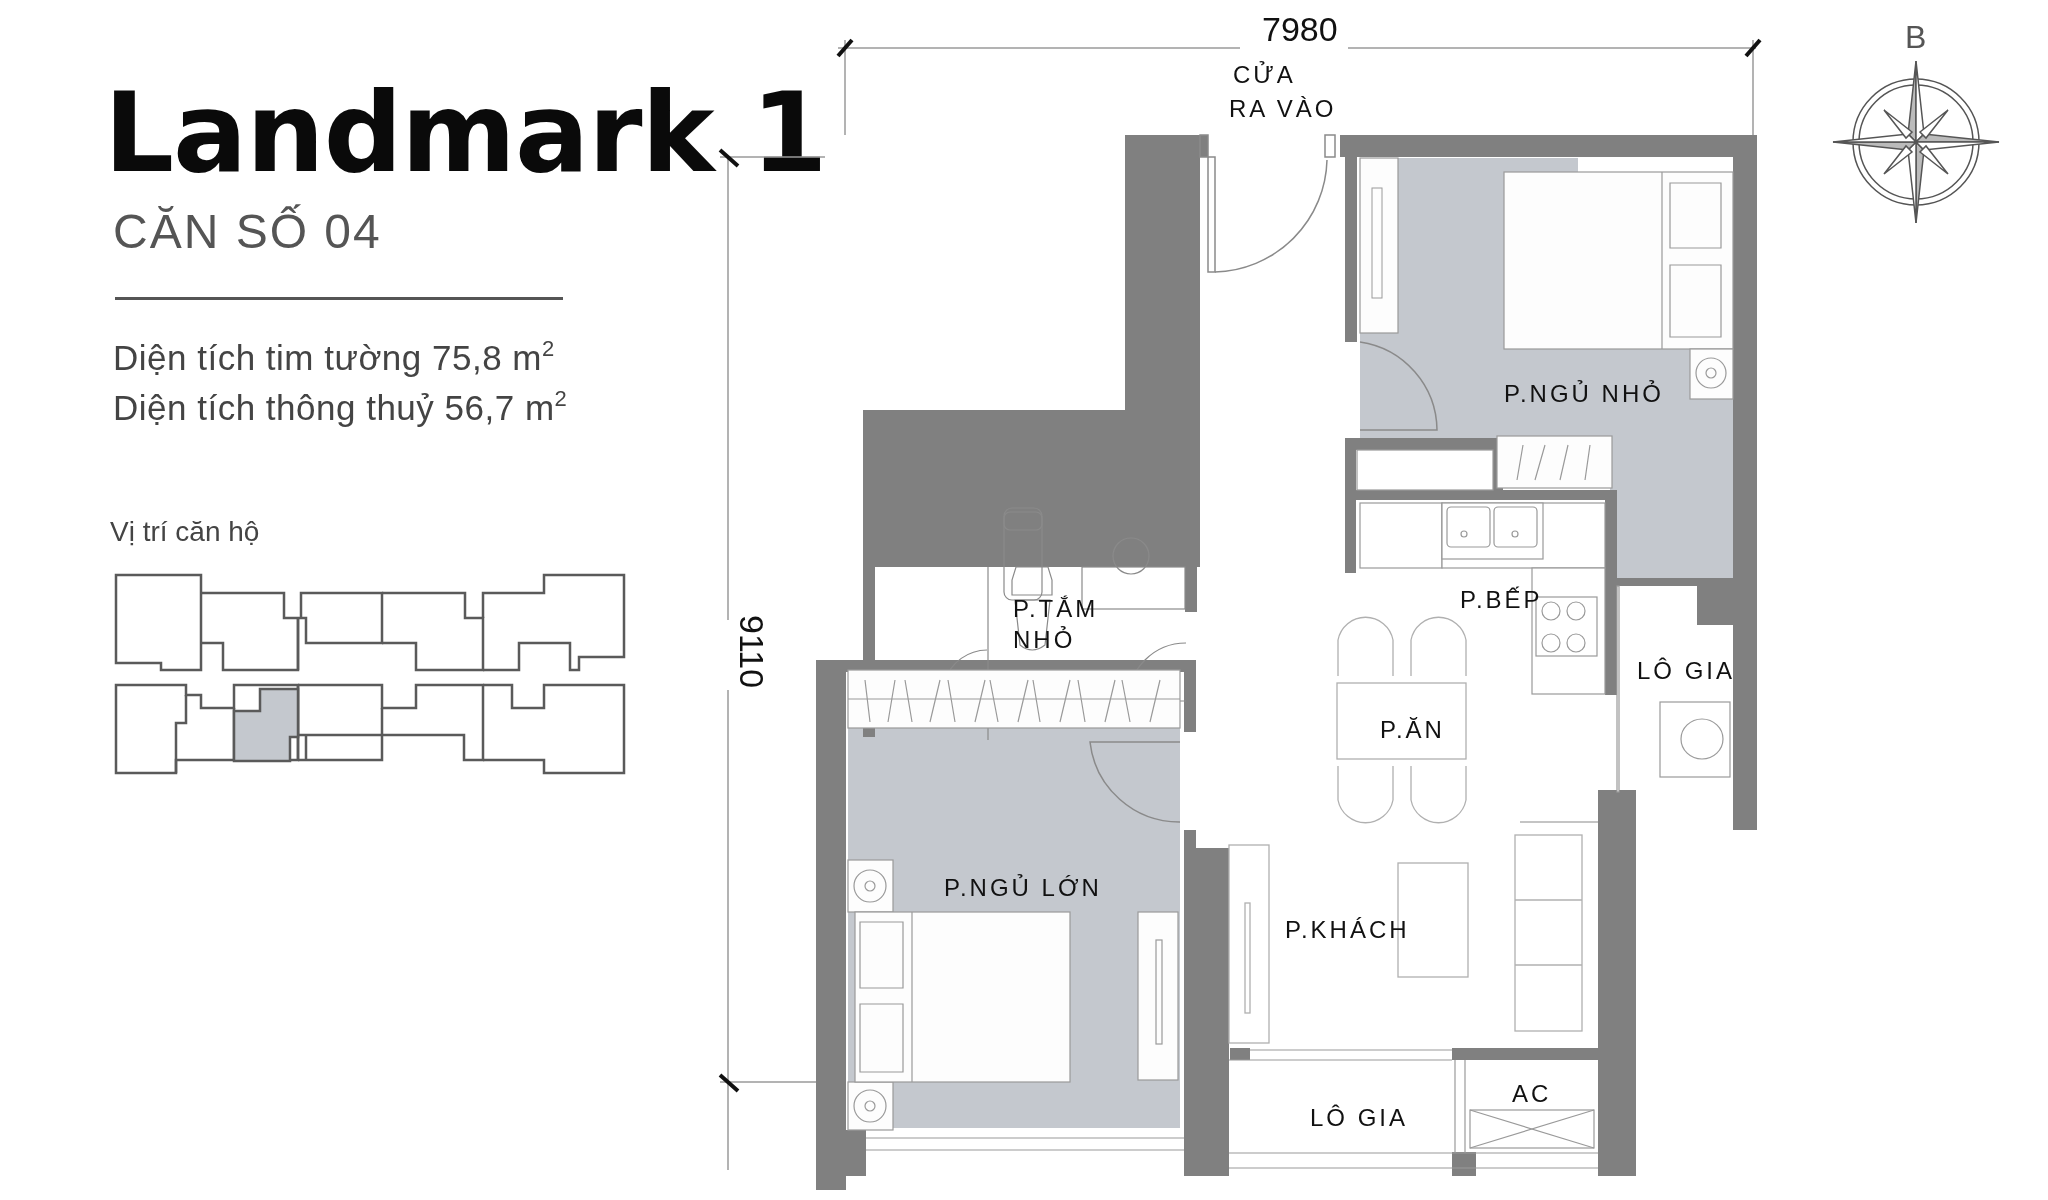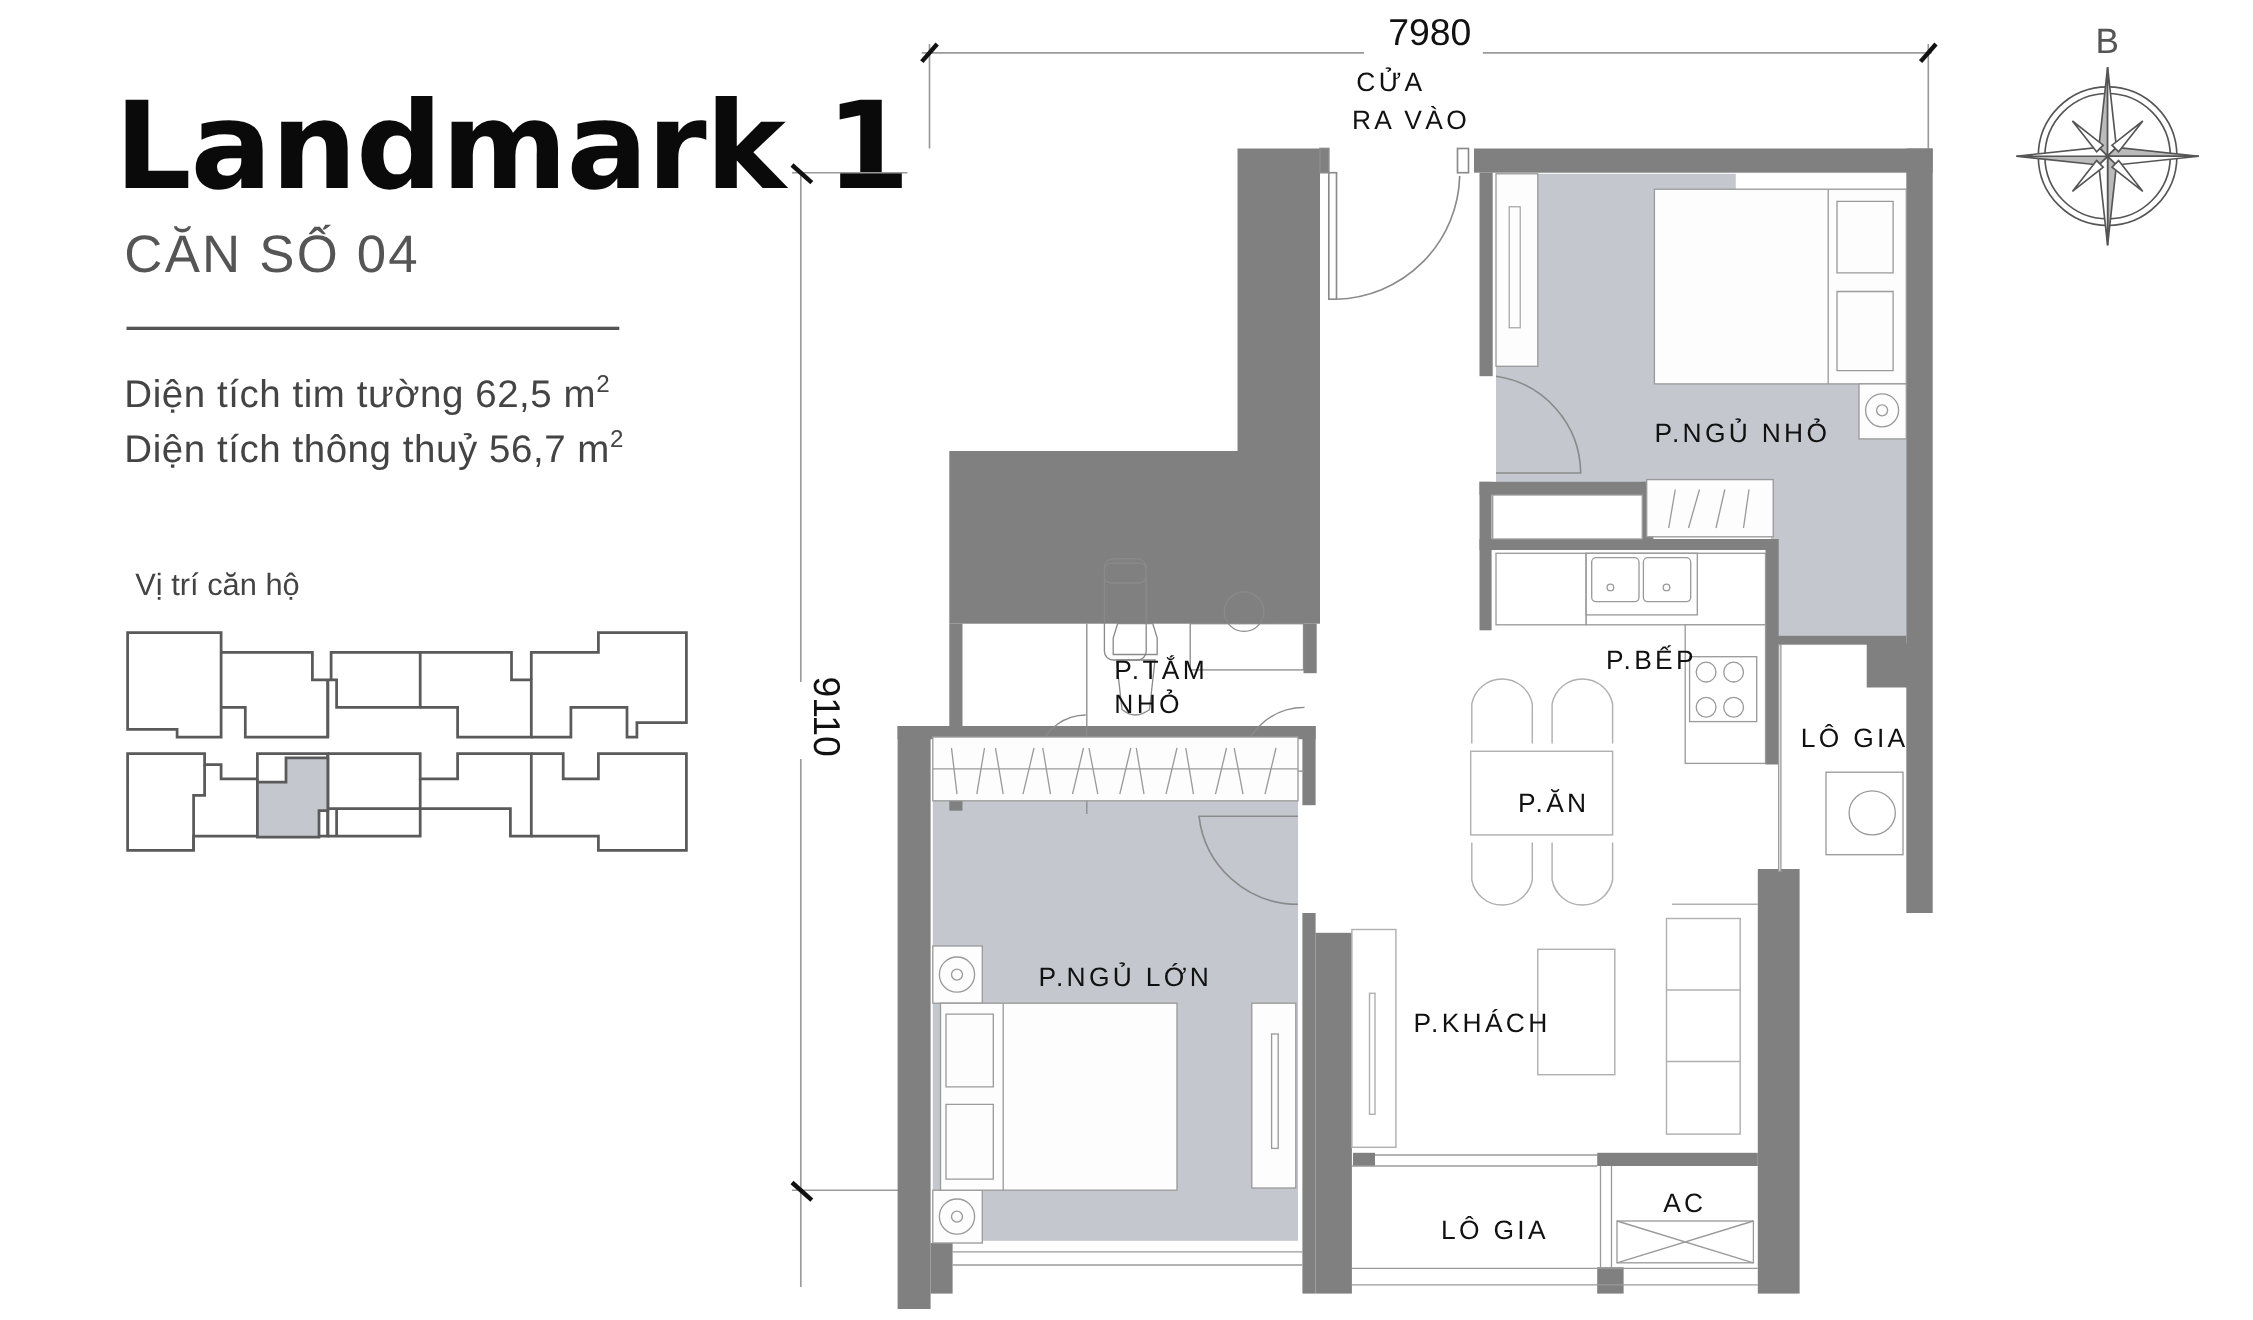--- a/index.html
+++ b/index.html
@@ -3,32 +3,32 @@
 <meta charset="utf-8">
 <style>
   html, body { margin:0; padding:0; background:#ffffff; }
   body { width:2048px; height:1200px; position:relative; overflow:hidden; font-family:"Liberation Sans", sans-serif; }
   .abs { position:absolute; }
   .title { left:104px; top:78px; font-size:110px; color:#0a0a0a; letter-spacing:-1px; line-height:1; font-family:"DejaVu Sans", sans-serif; font-weight:700; }
   .subtitle { left:113px; top:208px; font-size:48px; color:#555555; letter-spacing:2px; line-height:1; }
   .divider { left:115px; top:297px; width:448px; height:3px; background:#555555; }
   .area { left:113px; font-size:35px; color:#444444; line-height:1; letter-spacing:0.5px; }
   .area sup { font-size:22px; vertical-align:14px; }
-  .loc-label { left:123px; top:518px; font-size:28px; color:#444444; line-height:1; }
+  .loc-label { left:110px; top:518px; font-size:28px; color:#444444; line-height:1; }
   svg { position:absolute; left:0; top:0; }
   .room-label { font-family:"Liberation Sans", sans-serif; font-size:24px; fill:#111111; letter-spacing:3px; }
   .dim-label { font-family:"Liberation Sans", sans-serif; font-size:34px; fill:#111111; }
 </style>
 </head>
 <body>
 
 <div class="abs title">Landmark 1</div>
 <div class="abs subtitle">CĂN SỐ 04</div>
 <div class="abs divider"></div>
-<div class="abs area" style="top:338px;"><span>Diện tích tim tường 62,5 m</span><sup>2</sup></div>
+<div class="abs area" style="top:338px;"><span>Diện tích tim tường 75,8 m</span><sup>2</sup></div>
 <div class="abs area" style="top:388px;"><span>Diện tích thông thuỷ 56,7 m</span><sup>2</sup></div>
 <div class="abs loc-label">Vị trí căn hộ</div>
 
 <svg width="2048" height="1200">
   <g transform="translate(116,575)" fill="none" stroke="#5a5a5a" stroke-width="2.5">
 
     <path d="M0,0 H85 V95 H45 V88 H0 Z"></path>
     <path d="M85,18 H168 V43 H185 V18 H266 V68 H190 V43 H182 V95 H107 V68 H85"></path>
     <path d="M266,18 H349 V43 H367 V95 H300 V68 H266"></path>
     <path d="M367,43 V18 H428 V0 H508 V82 H463 V95 H454 V68 H403 V95 H367"></path>

